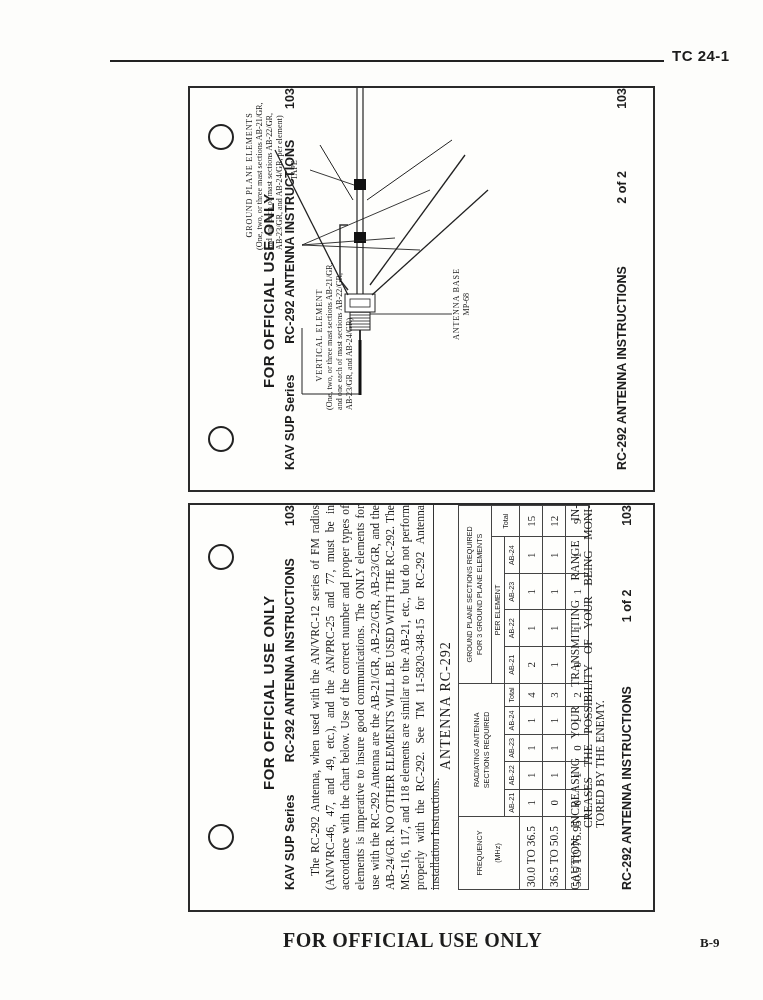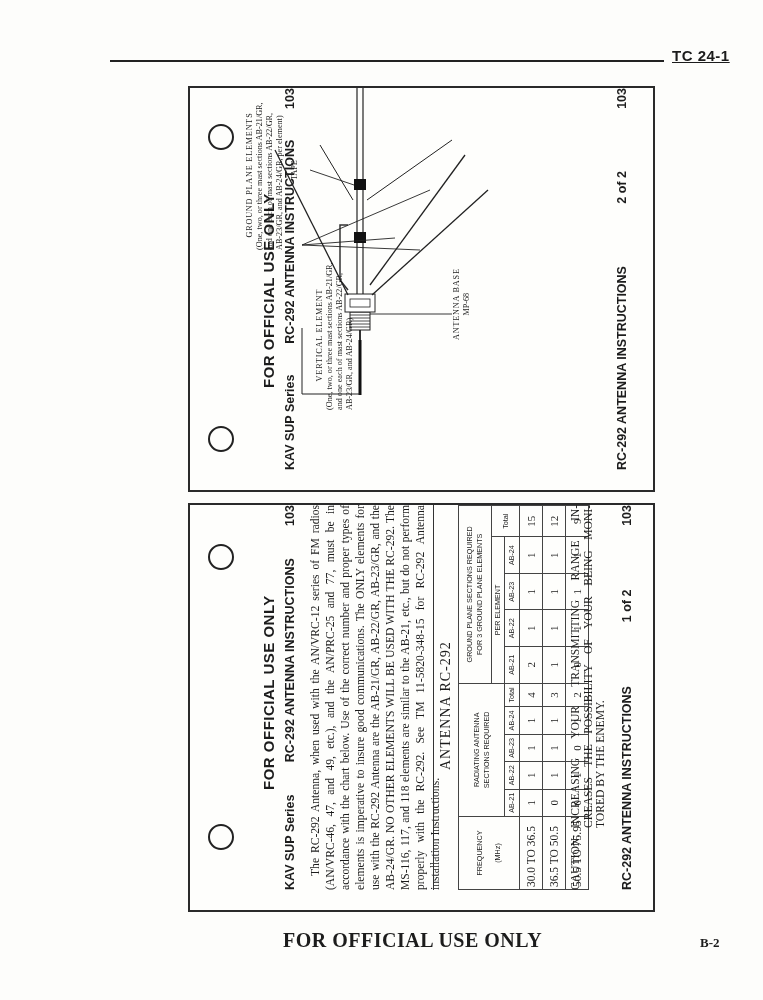--- a/index.html
+++ b/index.html
@@ -1,18 +1,18 @@
 <!DOCTYPE html>
 <html><head>
 <meta charset="utf-8">
 <style>
   html,body{margin:0;padding:0;}
   body{width:763px;height:1000px;background:#fdfdfb;position:relative;overflow:hidden;color:#1c1c1c;}
   .hdr-rule{position:absolute;left:110px;top:60px;width:554px;height:2px;background:#222;}
-  .hdr-id{position:absolute;left:672px;top:47px;font:bold 15px "Liberation Sans",sans-serif;letter-spacing:0.5px;text-decoration:underline;}
+  .hdr-id{position:absolute;left:672px;top:47px;font:bold 15px "Liberation Sans",sans-serif;letter-spacing:0.5px;}
   .footer-fouo{position:absolute;left:283px;top:929px;font:bold 20px "Liberation Serif",serif;letter-spacing:0.5px;}
   .footer-page{position:absolute;left:700px;top:935px;font:bold 13px "Liberation Serif",serif;}
 
   
   .card{position:absolute;border:2px solid #2a2a2a;box-sizing:border-box;background:#fefefc;overflow:hidden;}
   .card.top{left:188px;top:86px;width:467px;height:406px;}
   .card.bot{left:188px;top:503px;width:467px;height:409px;}
   
   .inner{position:absolute;left:0;top:0;transform-origin:0 0;}
   .card.top .inner{width:402px;height:463px;transform:translate(0,402px) rotate(-90deg);}
@@ -228,13 +228,13 @@
 
     <div class="foot-line" style="left:20px;top:430px;width:385px;justify-content:space-between;">
       <span>RC-292 ANTENNA INSTRUCTIONS</span>
       <span>1 of 2</span>
       <span>103</span>
     </div>
   </div>
 </div>
 
 <div class="footer-fouo">FOR OFFICIAL USE ONLY</div>
-<div class="footer-page">B-2</div>
+<div class="footer-page">B-9</div>
 
 </body></html>

